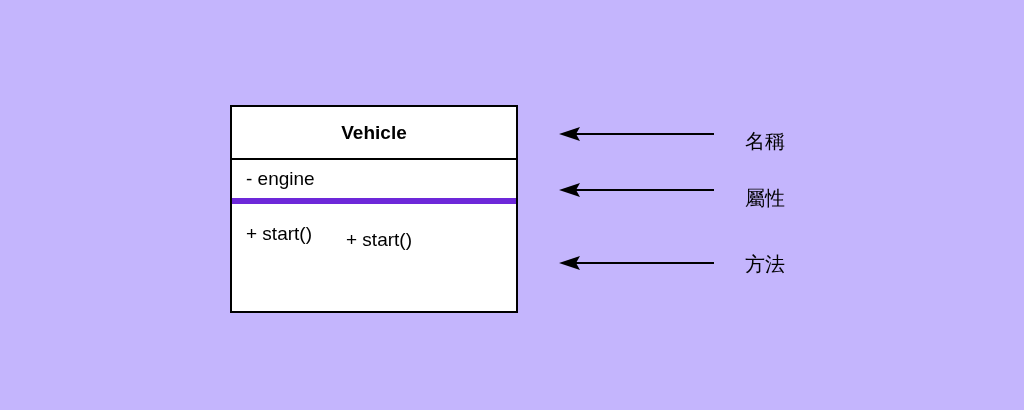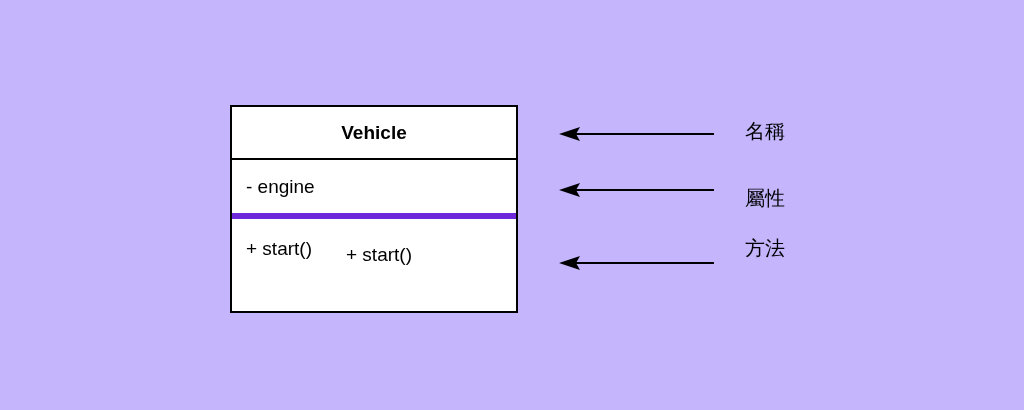--- a/index.html
+++ b/index.html
@@ -31,21 +31,21 @@
   .compartment-title {
     height: 51px;
     display: flex;
     align-items: center;
     justify-content: center;
     font-weight: bold;
     font-size: 19px;
     color: #000000;
   }
   .compartment-attributes {
-    height: 55px;
+    height: 40px;
     border-top: 2px solid #000000;
     box-sizing: border-box;
     display: flex;
     align-items: center;
     padding-left: 14px;
     font-size: 19px;
     color: #000000;
   }
   .compartment-methods {
     flex: 1;
@@ -73,23 +73,23 @@
   .arrow-3 { top: 254px; }
 
   .anno-label {
     position: absolute;
     left: 745px;
     font-size: 20px;
     line-height: 28px;
     color: #000000;
     white-space: nowrap;
   }
-  .label-1 { top: 117px; }
+  .label-1 { top: 127px; }
   .label-2 { top: 184px; }
-  .label-3 { top: 234px; }
+  .label-3 { top: 250px; }
 </style>
 </head>
 <body>
 
 <div class="canvas">
 
   <div class="class-box">
     <div class="compartment-title">
       <span>Vehicle</span>
     </div>

